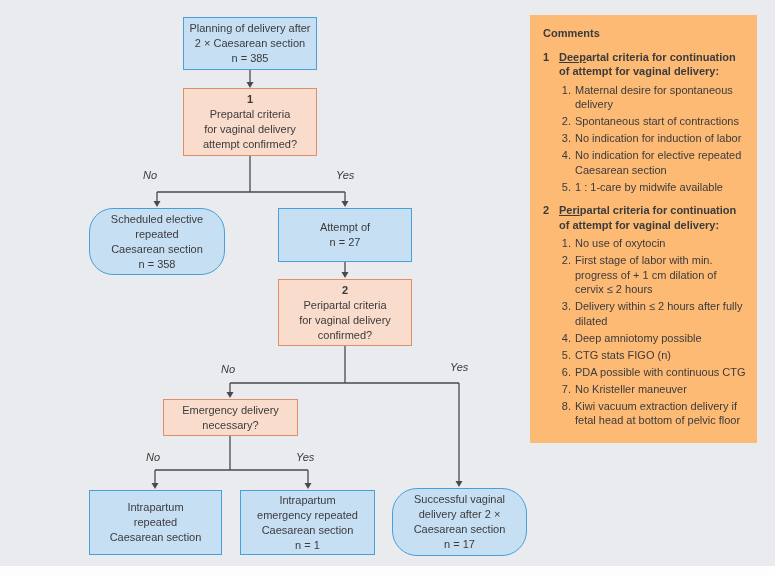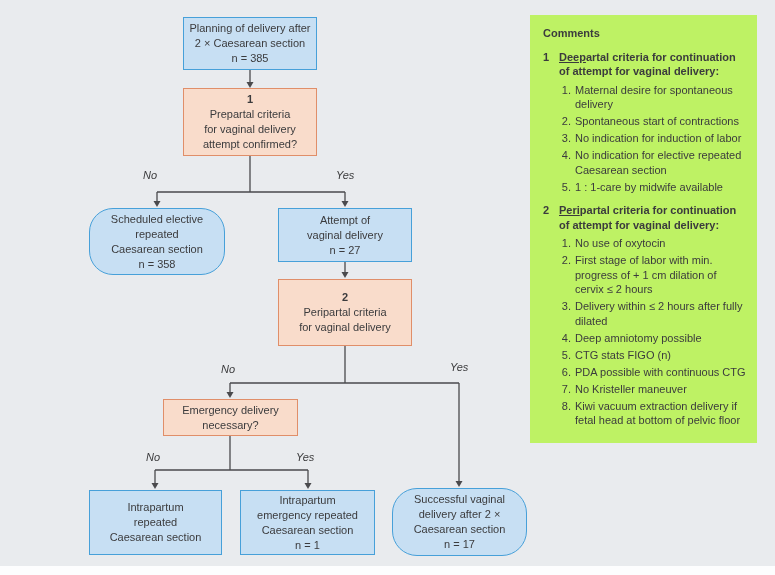--- a/index.html
+++ b/index.html
@@ -28,21 +28,21 @@
   .node.orange { background: #f9dccb; border: 1.5px solid #e08e69; }
   .node .num { font-weight: bold; }
 
   .branch-label {
     position: absolute;
     font-size: 11px; font-style: italic; color: #3b3b3d; text-align: center;
   }
 
   .comments {
     position: absolute; left: 530px; top: 15px; width: 227px; height: 428px;
-    background: #bef264;
+    background: #fdba74;
     padding: 11px 10px 8px 13px;
     font-size: 11px; line-height: 14.5px;
     overflow: hidden;
   }
   .comments h3 { font-size: 11px; font-weight: bold; margin-bottom: 9px; }
   .c-section { margin-bottom: 9px; }
   .c-head { display: flex; font-weight: bold; }
   .c-head .c-num { width: 16px; flex: 0 0 16px; }
   .c-head u { text-decoration: underline; }
   .comments ol {
@@ -92,28 +92,28 @@
 
   <div class="node blue" style="left:89px; top:208px; width:136px; height:67px;border-radius:24px;">
     <div>Scheduled elective</div>
     <div>repeated</div>
     <div>Caesarean section</div>
     <div>n = 358</div>
   </div>
 
   <div class="node blue" style="left:278px; top:208px; width:134px; height:54px;">
     <div>Attempt of</div>
-    <div>vaginal delivery</div>
     <div>n = 27</div>
   </div>
 
   <div class="node orange" style="left:278px; top:279px; width:134px; height:67px;">
     <div class="num">2</div>
     <div>Peripartal criteria</div>
     <div>for vaginal delivery</div>
+    <div>confirmed?</div>
   </div>
 
   <div class="node orange" style="left:163px; top:399px; width:135px; height:37px;">
     <div>Emergency delivery</div>
     <div>necessary?</div>
   </div>
 
   <div class="node blue" style="left:89px; top:490px; width:133px; height:65px;">
     <div>Intrapartum</div>
     <div>repeated</div>

